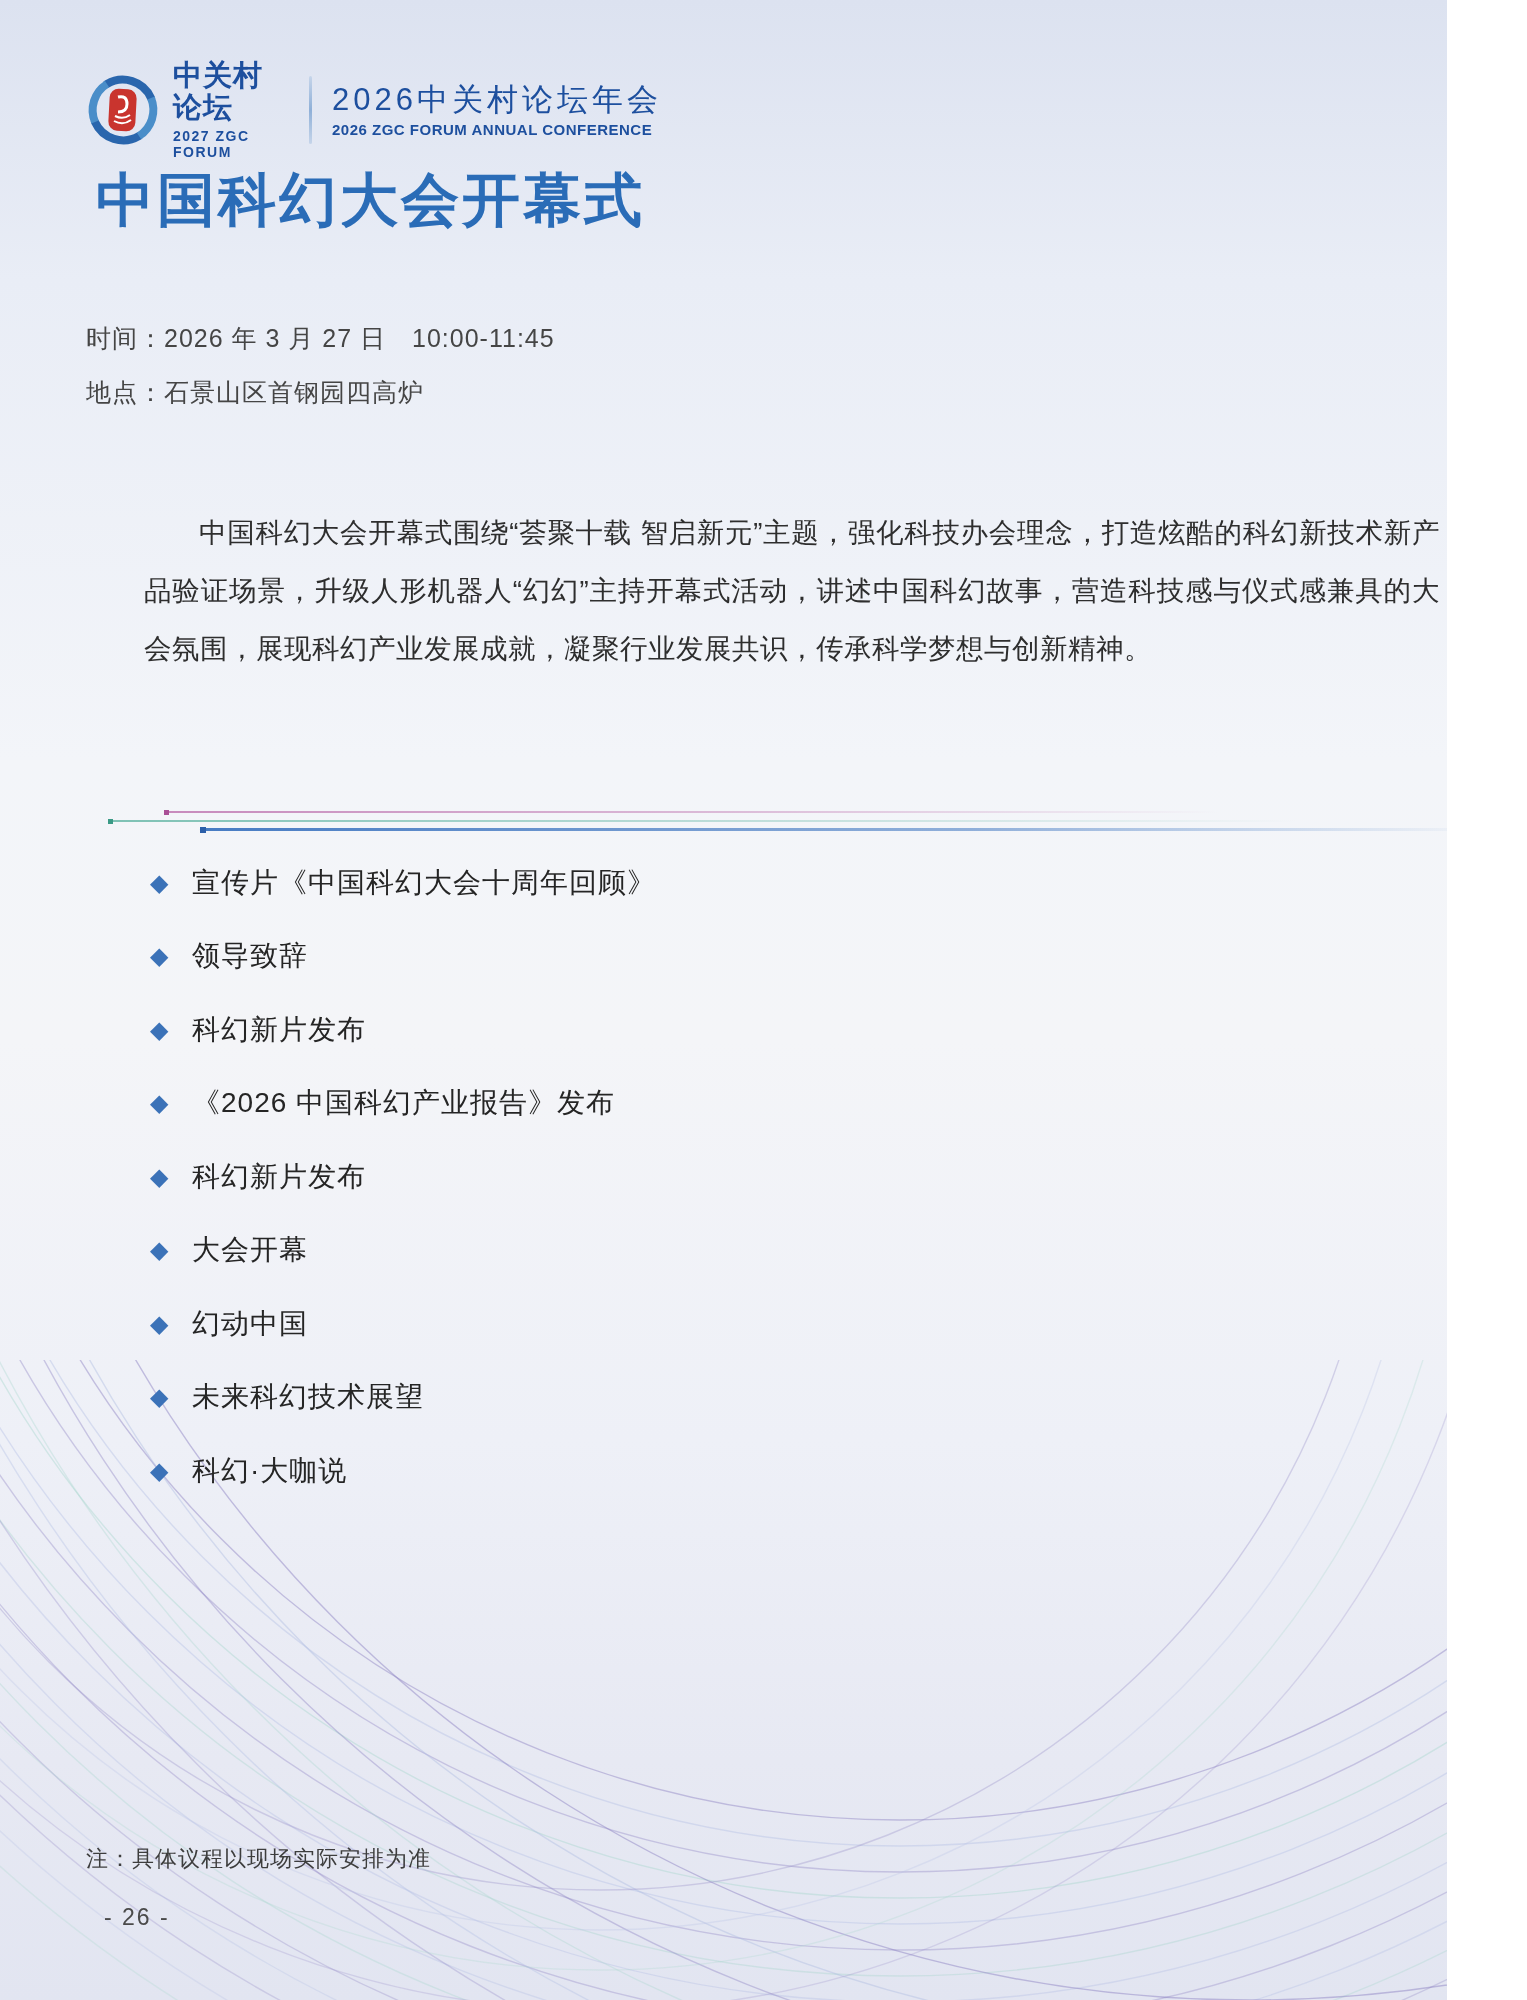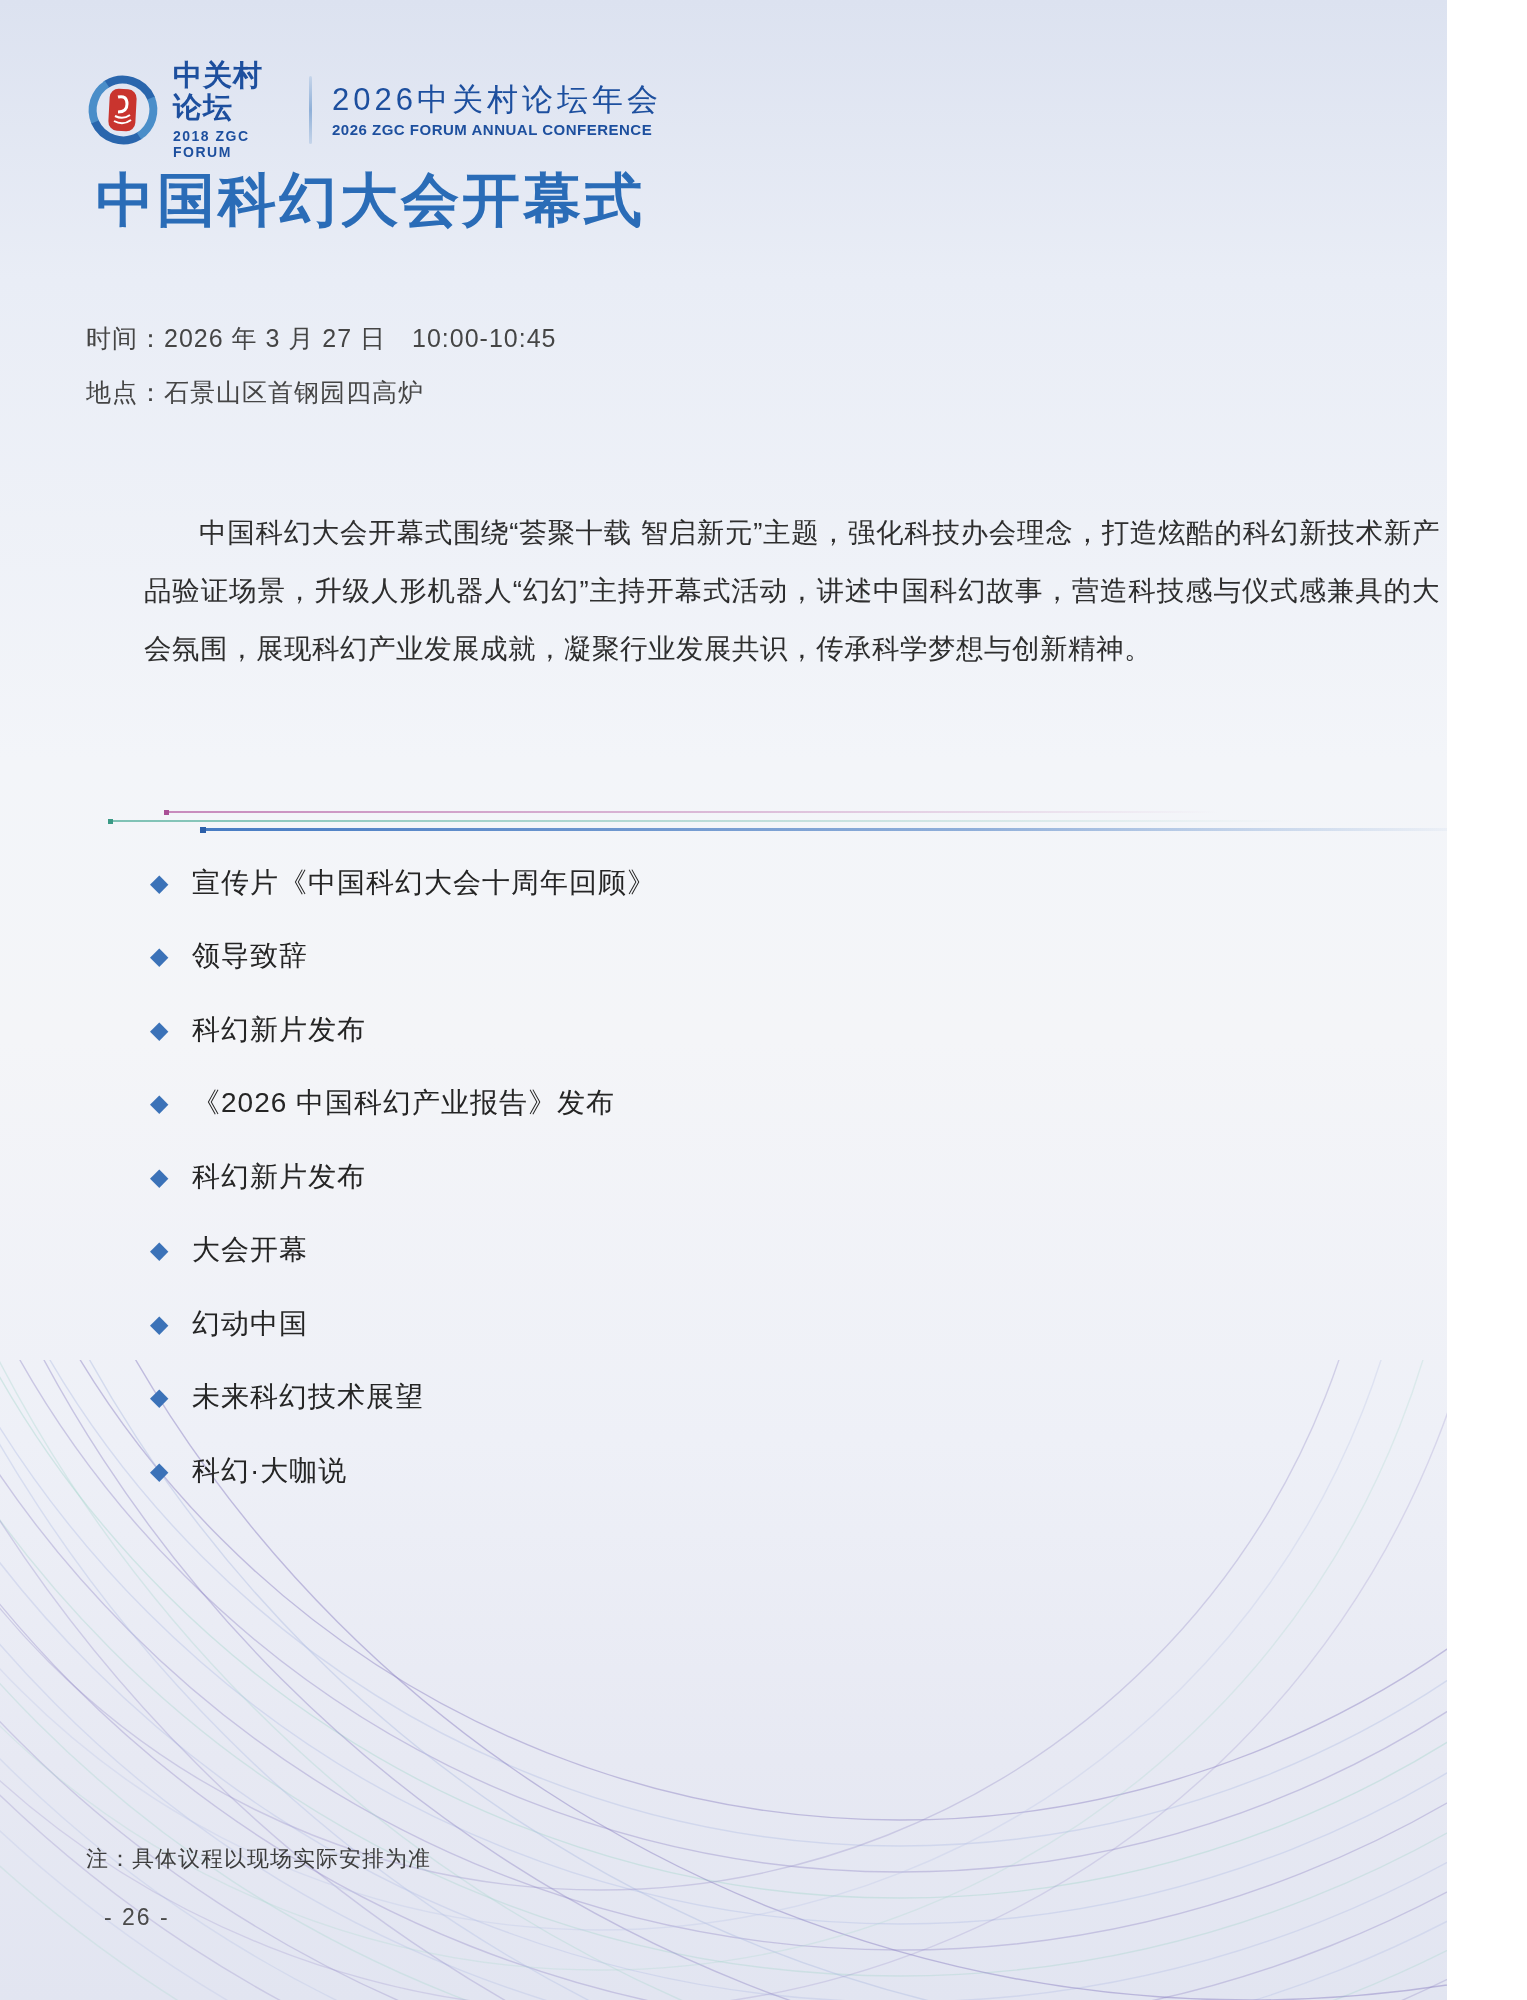--- a/index.html
+++ b/index.html
@@ -97,32 +97,32 @@
       <path d="M 10 50 A 31 31 0 0 0 54 64" fill="none" stroke="#2a66ad" stroke-width="8" stroke-linecap="round"></path>
       <path d="M 22 12 A 31 31 0 0 0 10 50" fill="none" stroke="#4a8ec9" stroke-width="8"></path>
       <path d="M 54 64 A 31 31 0 0 0 66 26" fill="none" stroke="#4a8ec9" stroke-width="8"></path>
       <rect x="24" y="17" width="27" height="42" rx="9" fill="#c9342e" transform="rotate(3 38 38)"></rect>
       <path d="M 33 25 q 9 -2 9 7 q 0 8 -9 8" fill="none" stroke="#ffffff" stroke-width="3"></path>
       <path d="M 30 44 q 8 4 15 -1" fill="none" stroke="#ffffff" stroke-width="2"></path>
       <path d="M 29 49 q 9 5 17 -1" fill="none" stroke="#ffffff" stroke-width="2"></path>
     </svg>
     <div class="logo-text">
       <div class="logo-cn">中关村论坛</div>
-      <div class="logo-en">2018 ZGC FORUM</div>
+      <div class="logo-en">2027 ZGC FORUM</div>
     </div>
     <div class="header-sep"></div>
     <div>
       <div class="event-title-cn">2026中关村论坛年会</div>
       <div class="event-title-en">2026 ZGC FORUM ANNUAL CONFERENCE</div>
     </div>
   </div>
 
   <h1 class="session-title" style="margin:0;">中国科幻大会开幕式</h1>
 
-  <div class="meta-row meta-time"><span>时间：</span><span>2026 年 3 月 27 日　10:00-10:45</span></div>
+  <div class="meta-row meta-time"><span>时间：</span><span>2026 年 3 月 27 日　10:00-11:45</span></div>
 
   <div class="meta-row meta-loc"><span>地点：</span><span>石景山区首钢园四高炉</span></div>
 
   <p class="description" style="margin:16px;">中国科幻大会开幕式围绕“荟聚十载 智启新元”主题，强化科技办会理念，打造炫酷的科幻新技术新产品验证场景，升级人形机器人“幻幻”主持开幕式活动，讲述中国科幻故事，营造科技感与仪式感兼具的大会氛围，展现科幻产业发展成就，凝聚行业发展共识，传承科学梦想与创新精神。</p>
 
   <div class="dline dline-pink"></div>
   <div class="dline dline-teal"></div>
   <div class="dline dline-blue"></div>
 
   <ul class="agenda">

